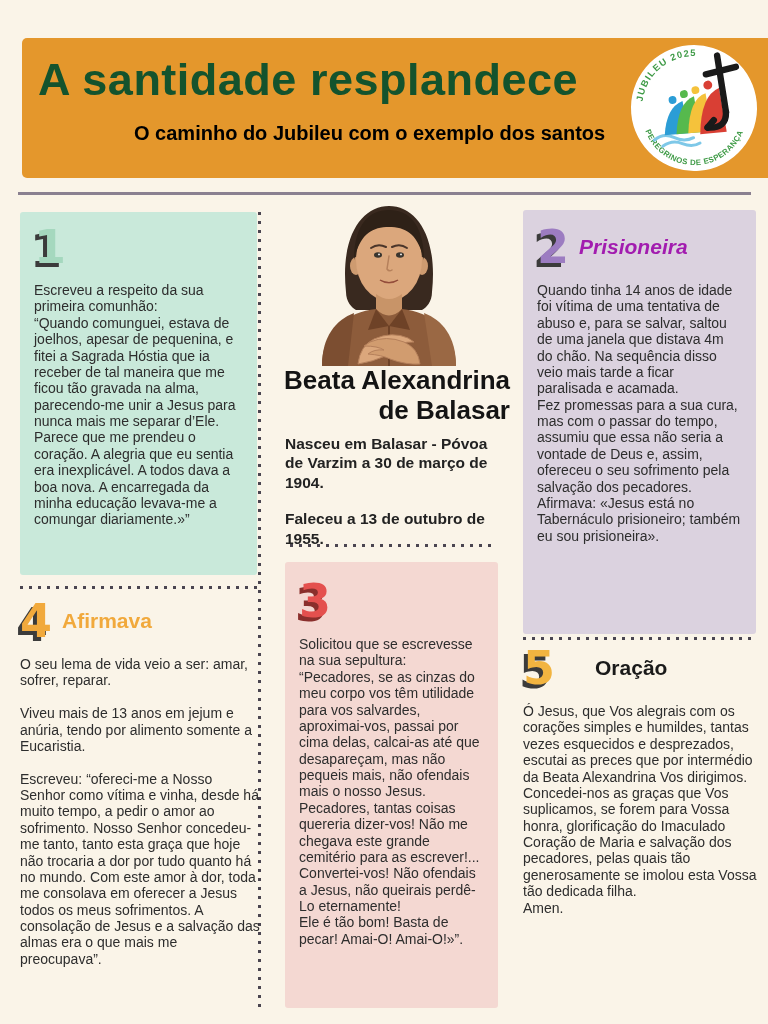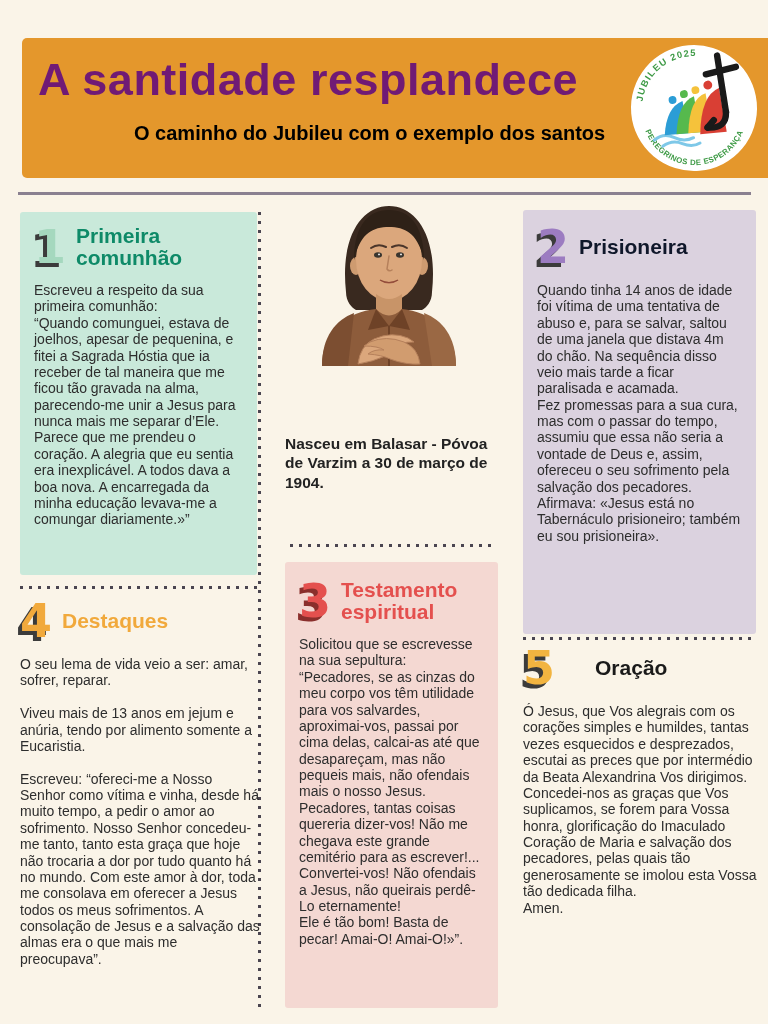--- a/index.html
+++ b/index.html
@@ -13,21 +13,21 @@
     background:#FAF4E8; overflow:hidden;
   }
 
   
   .banner {
     position:absolute; left:22px; top:38px; width:746px; height:140px;
     background:#E4972C; border-radius:5px 0 0 5px;
   }
   .banner-title {
     position:absolute; left:16px; top:16px;
-    font-size:45px; font-weight:bold; color:#701a75; letter-spacing:0.5px;
+    font-size:45px; font-weight:bold; color:#14532d; letter-spacing:0.5px;
     white-space:nowrap;
   }
   .banner-subtitle {
     position:absolute; left:112px; top:84px;
     font-size:20px; font-weight:bold; color:#000000; white-space:nowrap;
   }
   .logo {
     position:absolute; right:10px; top:6px; width:128px; height:128px;
     transform:rotate(-5deg);
   }
@@ -64,21 +64,21 @@
     font-size:46px; font-weight:800; line-height:1;
     text-shadow:-4px 4px 0 #3B3B3B;
   }
   .num-1 { color:#A5D8BE; }
   .num-2 { color:#9C7CC1; }
   .num-3 { color:#E4504E; text-shadow:-4px 4px 0 #8A2F2C; }
   .num-4 { color:#F1A93C; }
   .num-5 { color:#F2B440; }
   .sec-title { font-weight:bold; font-size:21px; line-height:1.05; }
   .title-1 { color:#0E8A68; }
-  .title-2 { color:#0f172a; }
+  .title-2 { color:#a21caf;font-style:italic; }
   .title-3 { color:#E4504E; }
   .title-4 { color:#F1A93C; }
   .title-5 { color:#1A1A1A;margin-left:30px; }
 
   .body-text {
     font-size:14px; line-height:1.17; color:#2D2D2D;
     white-space:pre-line;
     margin-top:12px;
   }
 
@@ -167,59 +167,59 @@
     <path d="M160,170 C160,140 146,124 128,117 L136,170 Z" fill="#9A6844"></path>
     <path d="M80,113 L93,130 L72,134 Z" fill="#6E4227"></path>
     <path d="M106,113 L93,130 L114,134 Z" fill="#6E4227"></path>
     <line x1="93" y1="130" x2="93" y2="170" stroke="#6E4227" stroke-width="2"></line>
     <circle cx="93" cy="146" r="2" fill="#5A3420"></circle>
     <circle cx="93" cy="161" r="2" fill="#5A3420"></circle>
     <path d="M62,168 Q64,150 78,143 Q96,135 112,142 L118,146 Q104,146 98,150 Q108,149 114,154 Q100,155 92,159 Q76,166 62,168 Z" fill="#DBA77C" stroke="#B5805B" stroke-width="1"></path>
     <path d="M124,168 Q122,152 108,146 Q90,139 74,146 L68,150 Q82,150 88,154 Q78,153 72,158 Q86,159 94,163 Q110,169 124,168 Z" fill="#D19C6F" stroke="#B5805B" stroke-width="1"></path>
   </svg>
 
+  <div class="profile-name">Beata Alexandrina de Balasar</div>
   <div class="profile-dates">
     <div class="date">Nasceu em Balasar - Póvoa de Varzim a 30 de março de 1904.</div>
+    <div class="date">Faleceu a 13 de outubro de 1955.</div>
   </div>
 
   <div class="card" id="card-1">
     <div class="sec-head">
       <div class="num num-1">1</div>
-      <div class="sec-title title-1">Primeira comunhão</div>
     </div>
     <div class="body-text">Escreveu a respeito da sua primeira comunhão:
 “Quando comunguei, estava de joelhos, apesar de pequenina, e fitei a Sagrada Hóstia que ia receber de tal maneira que me ficou tão gravada na alma, parecendo-me unir a Jesus para nunca mais me separar d’Ele. Parece que me prendeu o coração. A alegria que eu sentia era inexplicável. A todos dava a boa nova. A encarregada da minha educação levava-me a comungar diariamente.»”</div>
   </div>
 
   <div class="card" id="card-2">
     <div class="sec-head">
       <div class="num num-2">2</div>
       <div class="sec-title title-2">Prisioneira</div>
     </div>
     <div class="body-text">Quando tinha 14 anos de idade foi vítima de uma tentativa de abuso e, para se salvar, saltou de uma janela que distava 4m do chão. Na sequência disso veio mais tarde a ficar paralisada e acamada.
 Fez promessas para a sua cura, mas com o passar do tempo, assumiu que essa não seria a vontade de Deus e, assim, ofereceu o seu sofrimento pela salvação dos pecadores.
 Afirmava: «Jesus está no Tabernáculo prisioneiro; também eu sou prisioneira».</div>
   </div>
 
   <div class="card" id="card-3">
     <div class="sec-head">
       <div class="num num-3">3</div>
-      <div class="sec-title title-3">Testamento espiritual</div>
     </div>
     <div class="body-text">Solicitou que se escrevesse na sua sepultura:
 “Pecadores, se as cinzas do meu corpo vos têm utilidade para vos salvardes, aproximai-vos, passai por cima delas, calcai-as até que desapareçam, mas não pequeis mais, não ofendais mais o nosso Jesus.
 Pecadores, tantas coisas quereria dizer-vos! Não me chegava este grande cemitério para as escrever!...
 Convertei-vos! Não ofendais a Jesus, não queirais perdê-Lo eternamente!
 Ele é tão bom! Basta de pecar! Amai-O! Amai-O!»”.</div>
   </div>
 
   <div id="sec-4">
     <div class="sec-head">
       <div class="num num-4">4</div>
-      <div class="sec-title title-4">Destaques</div>
+      <div class="sec-title title-4">Afirmava</div>
     </div>
     <div class="body-text">O seu lema de vida veio a ser: amar, sofrer, reparar.
 
 Viveu mais de 13 anos em jejum e anúria, tendo por alimento somente a Eucaristia.
 
 Escreveu:  “ofereci-me a Nosso Senhor como vítima e vinha, desde há muito tempo, a pedir o amor ao sofrimento. Nosso Senhor concedeu-me tanto, tanto esta graça que hoje não trocaria a dor por tudo quanto há no mundo. Com este amor à dor, toda me consolava em oferecer a Jesus todos os meus sofrimentos. A consolação de Jesus e a salvação das almas era o que mais me preocupava”.</div>
   </div>
 
   <div id="sec-5">
     <div class="sec-head">

